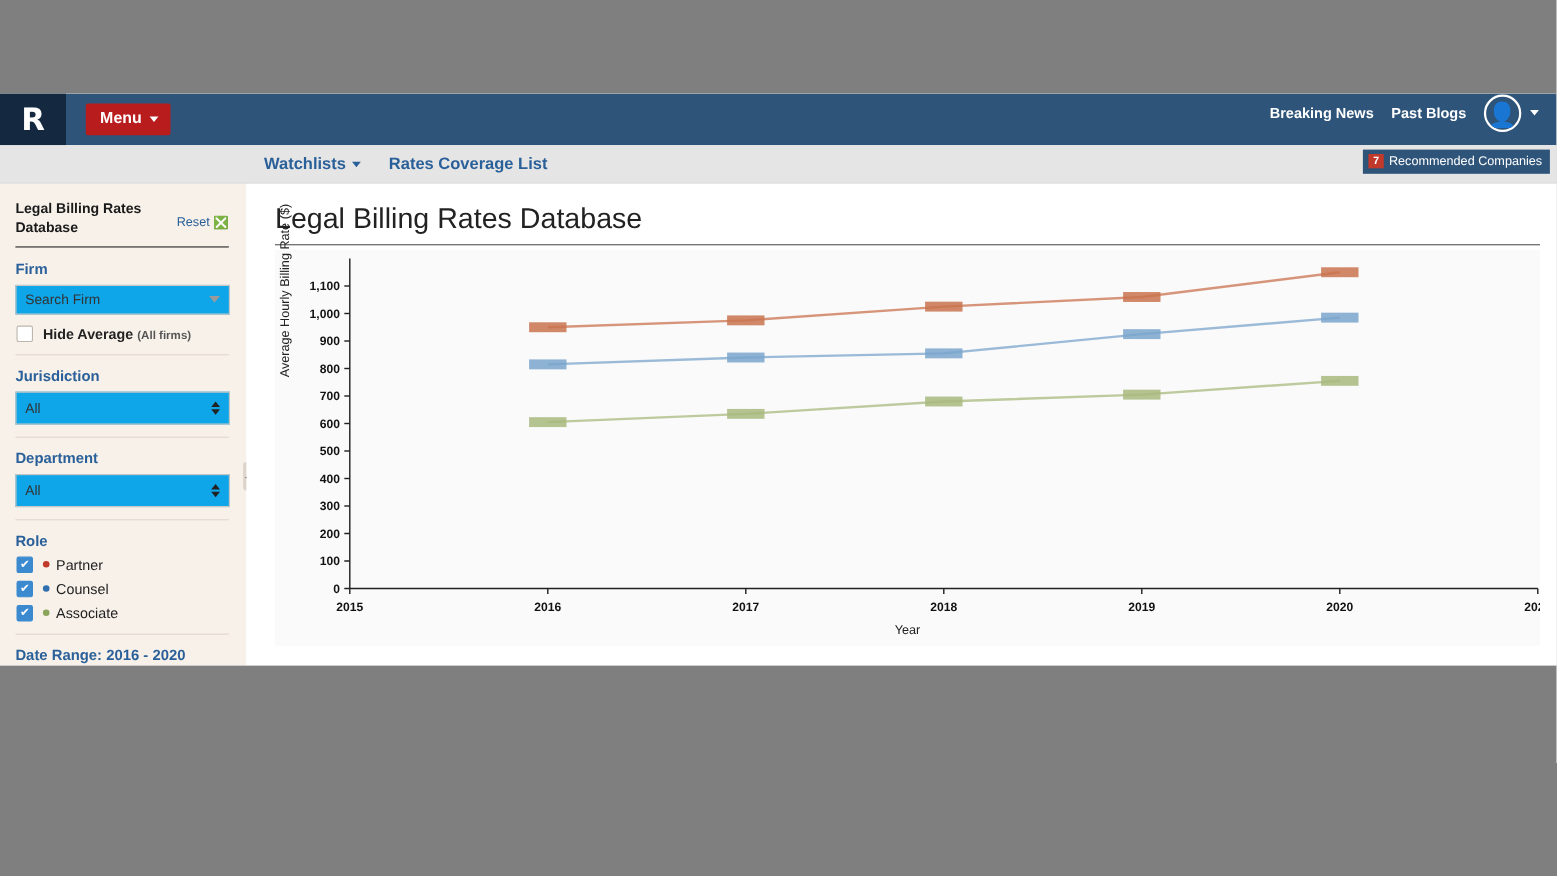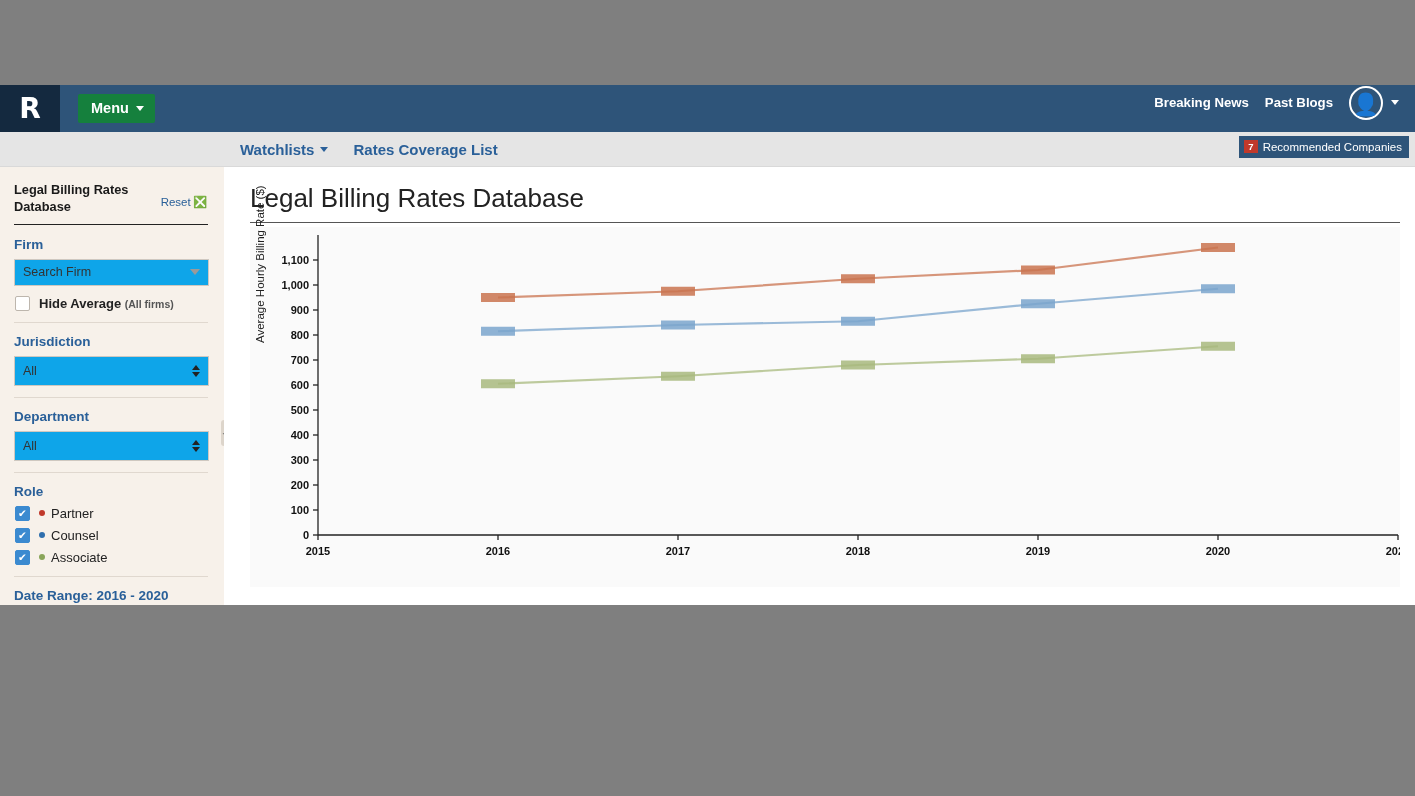--- a/index.html
+++ b/index.html
@@ -19,21 +19,21 @@
   .topnav {
     position:relative; height:47px; background:#2e5479; display:flex; align-items:center;
   }
   .logo-box {
     width:60px; height:47px; background:#14293f; display:flex; align-items:center; justify-content:center;
   }
   .logo-box .r {
     color:#fff; font-size:28px; font-weight:bold; font-family:"DejaVu Sans", sans-serif; line-height:1;
   }
   .menu-btn {
-    margin-left:18px; background:#15803d; color:#fff; border:none;
+    margin-left:18px; background:#b91c1c; color:#fff; border:none;
     padding:6px 11px 7px 13px; font-size:14.5px; font-weight:bold; cursor:pointer;
     display:flex; align-items:center; gap:7px; border-radius:2px;
     font-family:"Liberation Sans", sans-serif;
   }
   .caret-d { width:0;height:0;border-left:4.5px solid transparent;border-right:4.5px solid transparent;border-top:5.5px solid currentColor; display:inline-block; }
 
   .searchwrap {
     position:absolute; left:245px; top:88px; height:38px; width:713px; background:#fff;
     display:flex; align-items:center;
   }
@@ -341,17 +341,18 @@
             <rect x="591" y="89.75" width="34" height="9" fill="#7aa4cc" opacity="0.85"></rect>
             <rect x="771" y="72.25" width="34" height="9" fill="#7aa4cc" opacity="0.85"></rect>
             <rect x="951" y="57.25" width="34" height="9" fill="#7aa4cc" opacity="0.85"></rect>
             <path d="M 248 156.75 L 428 149.25 L 608 138 L 788 131.75 L 968 119.25" fill="none" stroke="#a8b97e" stroke-width="2.2" opacity="0.75"></path>
             <rect x="231" y="152.25" width="34" height="9" fill="#a8b97e" opacity="0.85"></rect>
             <rect x="411" y="144.75" width="34" height="9" fill="#a8b97e" opacity="0.85"></rect>
             <rect x="591" y="133.5" width="34" height="9" fill="#a8b97e" opacity="0.85"></rect>
             <rect x="771" y="127.25" width="34" height="9" fill="#a8b97e" opacity="0.85"></rect>
             <rect x="951" y="114.75" width="34" height="9" fill="#a8b97e" opacity="0.85"></rect>
           </svg>
+        <div class="axis-title-x">Year</div>
       </div>
     </div>
 
   </div>
 </div>
 
 </body></html>

